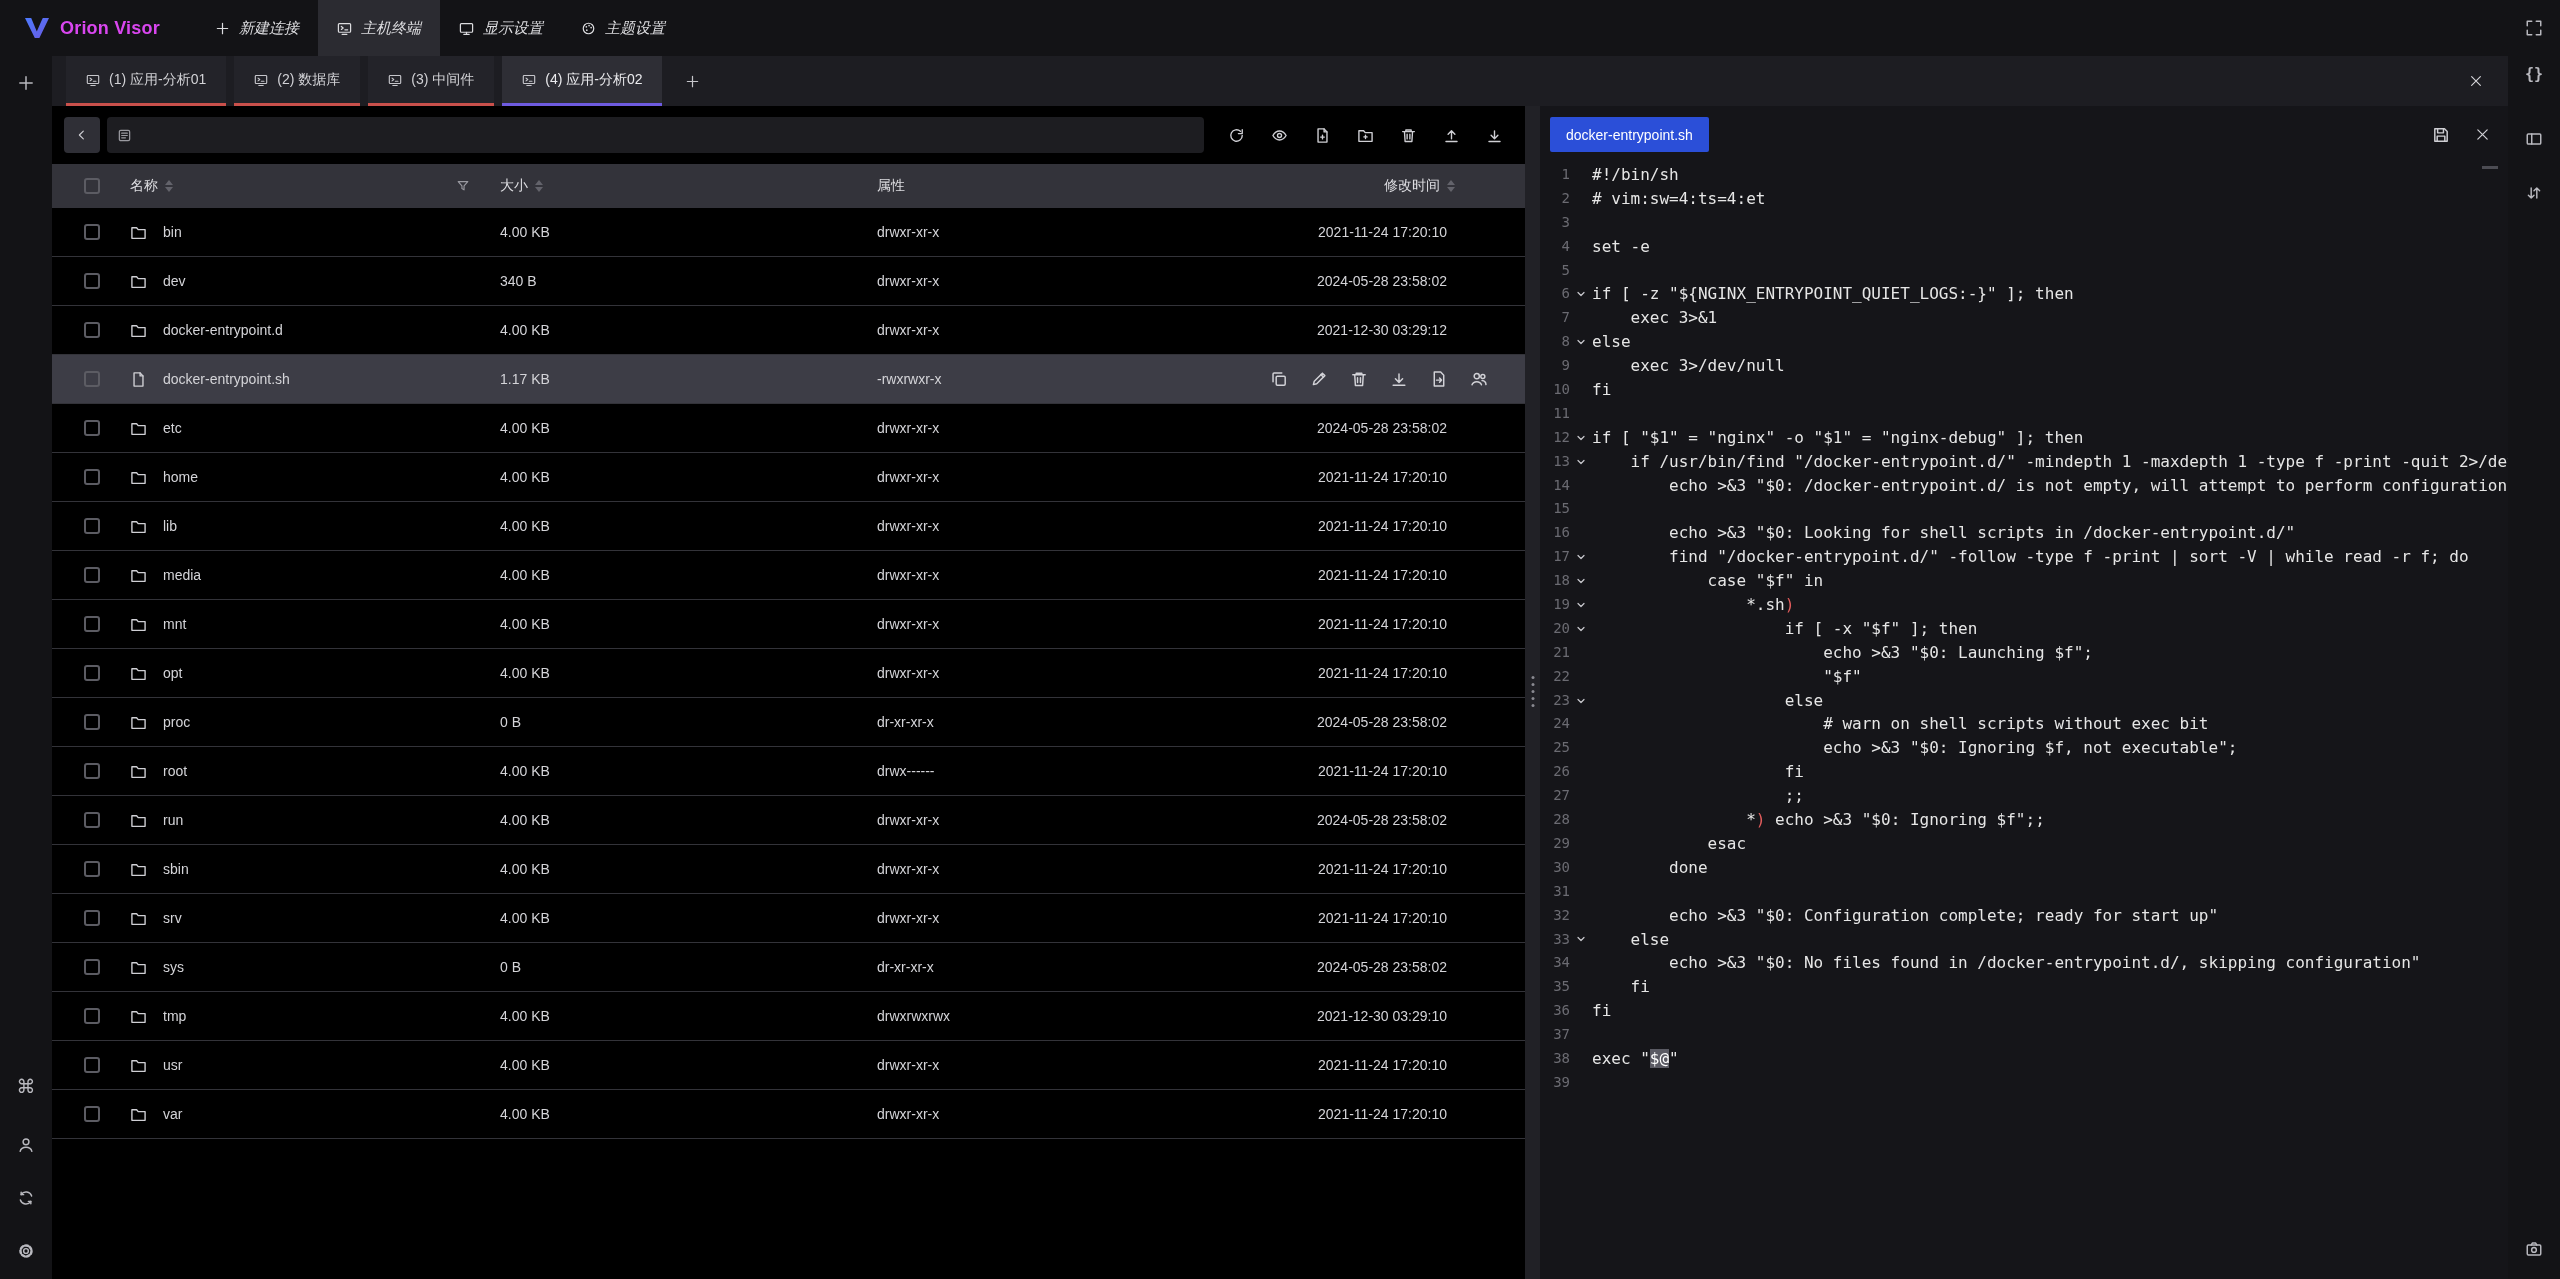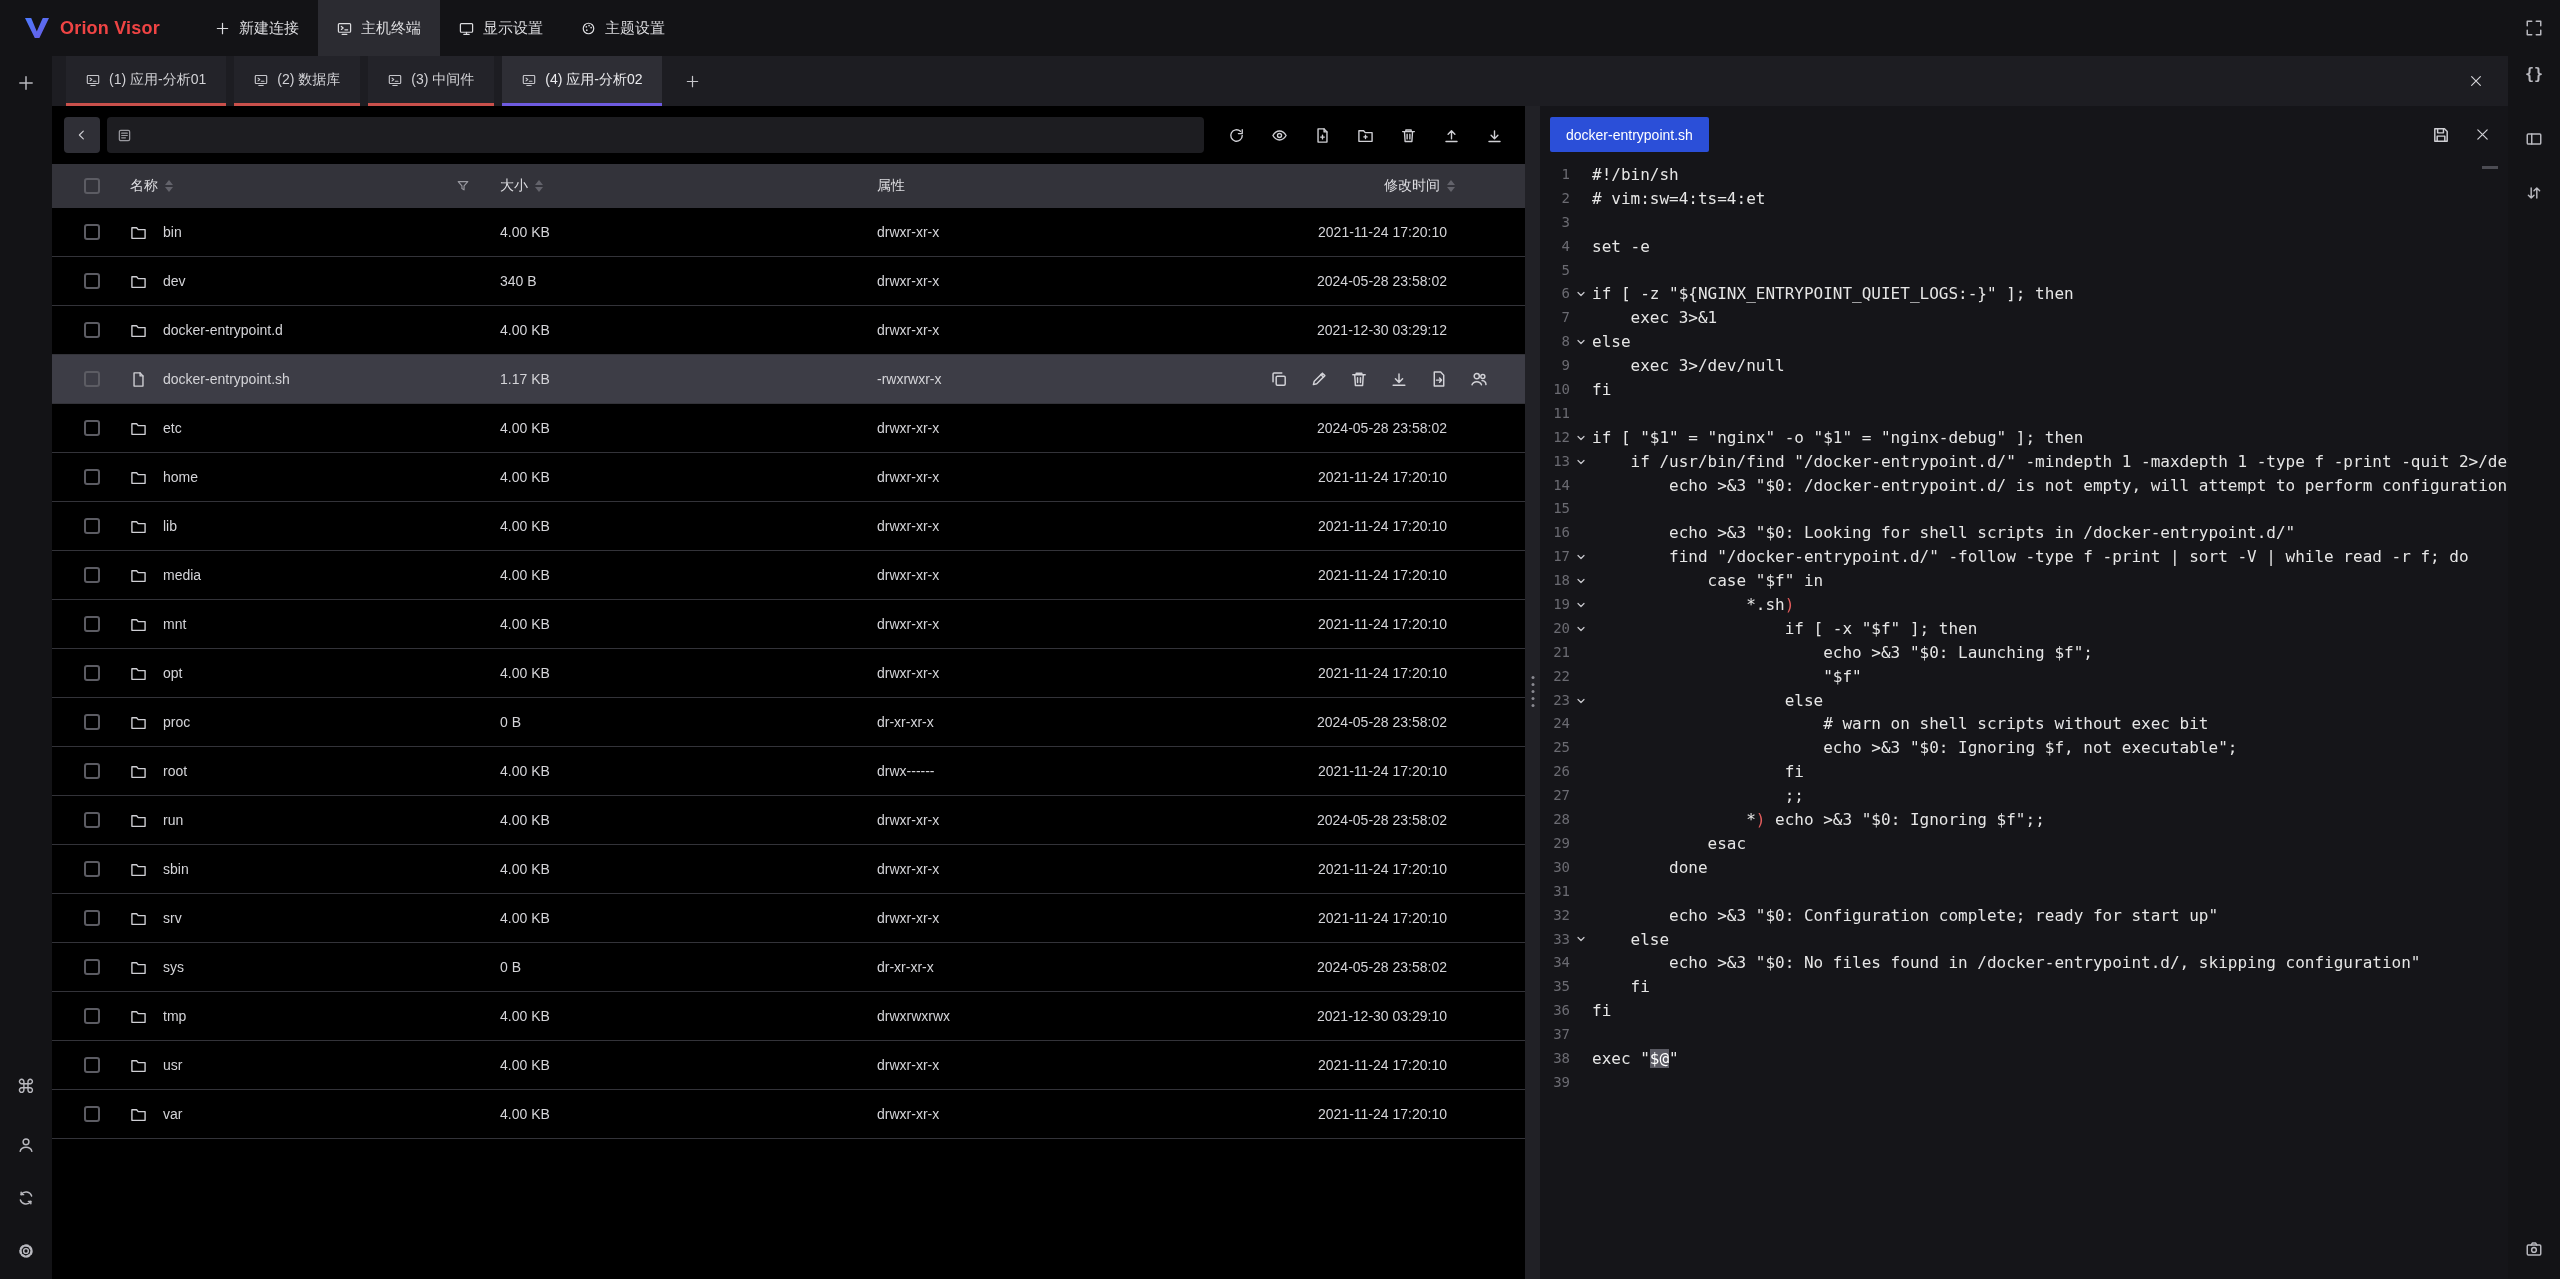--- a/index.html
+++ b/index.html
@@ -4,22 +4,22 @@
 <style>
   *{margin:0;padding:0;box-sizing:border-box;}
   html,body{background:#131316;}
   body{font-family:"Liberation Sans","DejaVu Sans",sans-serif;color:#d8d8dc;}
   #app{position:relative;width:2560px;height:1279px;overflow:hidden;background:#131316;}
   svg.ic{fill:none;stroke:currentColor;stroke-width:1.3;stroke-linecap:round;stroke-linejoin:round;display:block;}
 
   
   .topbar{position:absolute;left:0;top:0;width:2508px;height:56px;display:flex;align-items:stretch;background:#131316;}
   .logo{display:flex;align-items:center;gap:10px;padding:0 10px 0 24px;}
-  .logo-title{font-size:18px;font-weight:bold;color:#ef4444;letter-spacing:.2px;white-space:nowrap;}
-  .top-menu{display:flex;align-items:stretch;margin-left:26px;}
+  .logo-title{font-size:18px;font-weight:bold;color:#d946ef;letter-spacing:.2px;white-space:nowrap;}
+  .top-menu{display:flex;align-items:stretch;margin-left:26px;font-style:italic;}
   .menu-item{display:flex;align-items:center;gap:9px;padding:0 19px;font-size:15px;color:#dcdcdf;cursor:default;}
   .menu-item.active{background:#2b2b31;}
   .menu-item .mi svg{width:15px;height:15px;}
 
   
   .leftrail{position:absolute;left:0;top:56px;width:52px;height:1223px;background:#131316;}
   .rail-btn{position:absolute;left:50%;transform:translateX(-50%);width:36px;height:36px;display:flex;align-items:center;justify-content:center;color:#b9b9bf;}
   .rail-btn svg{width:18px;height:18px;}
   .glyph{font-family:"DejaVu Sans",sans-serif;font-size:19px;line-height:1;}
 

